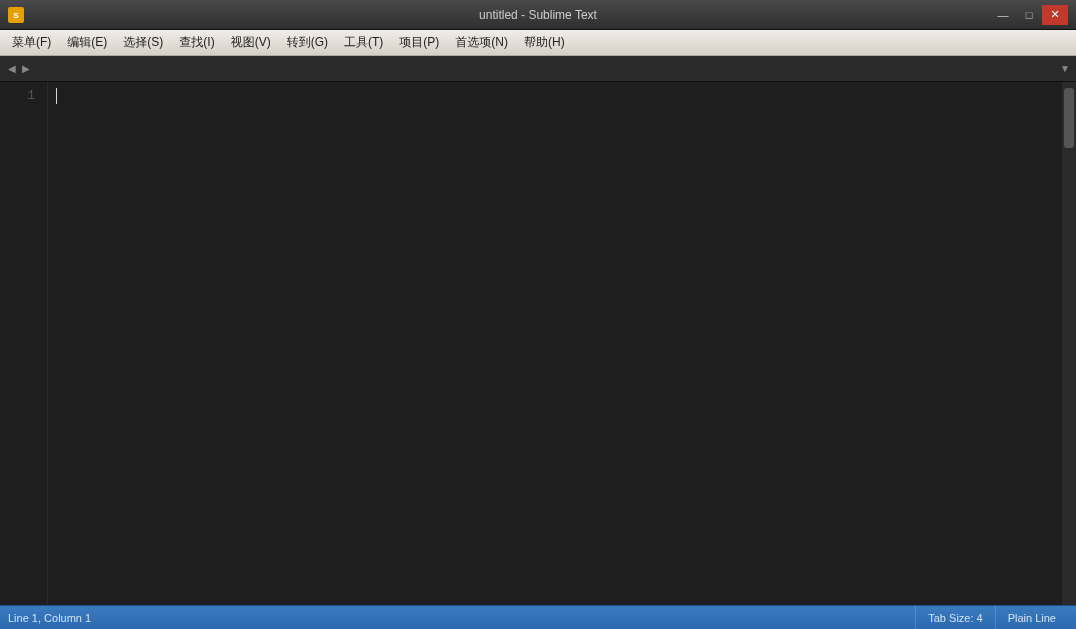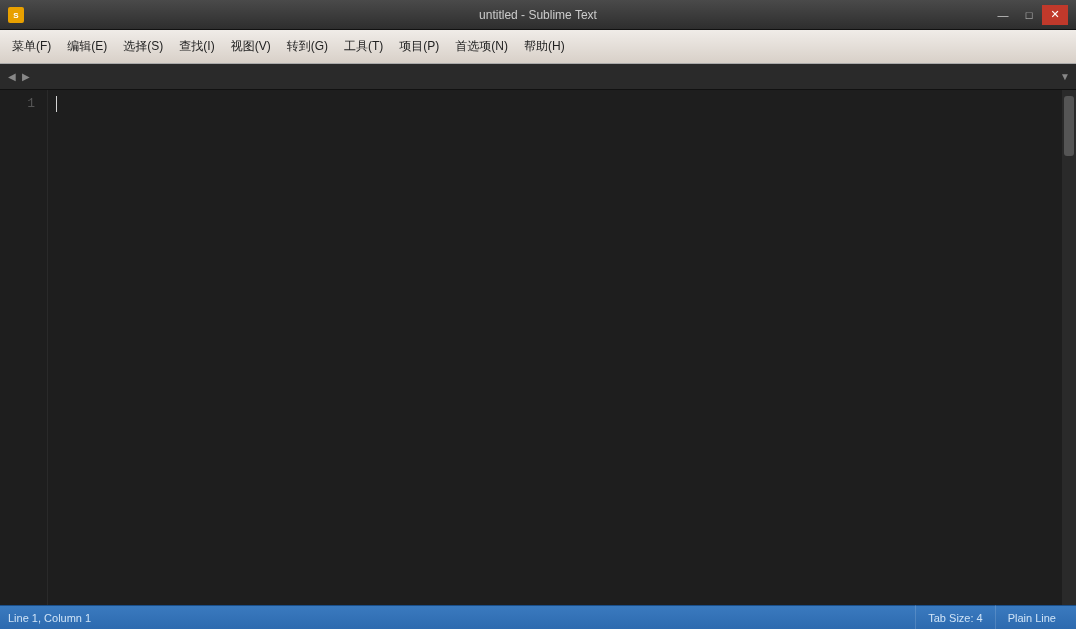--- a/index.html
+++ b/index.html
@@ -81,21 +81,21 @@
     }
 
     #close-btn {
       background: #c0392b;
       color: #fff;
     }
 
     
     #menu-bar {
       background: linear-gradient(to bottom, #f0ece8, #d8d0c8);
-      height: 34px;
+      height: 26px;
       display: flex;
       align-items: center;
       padding: 0 4px;
       flex-shrink: 0;
       border-bottom: 1px solid #aaa;
     }
 
     .menu-item {
       padding: 2px 8px;
       font-size: 12px;

